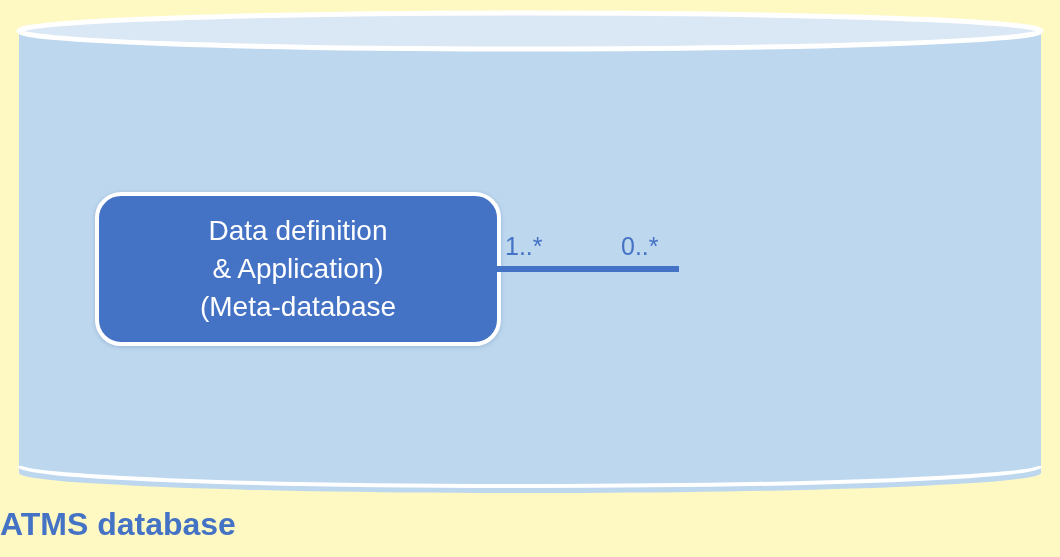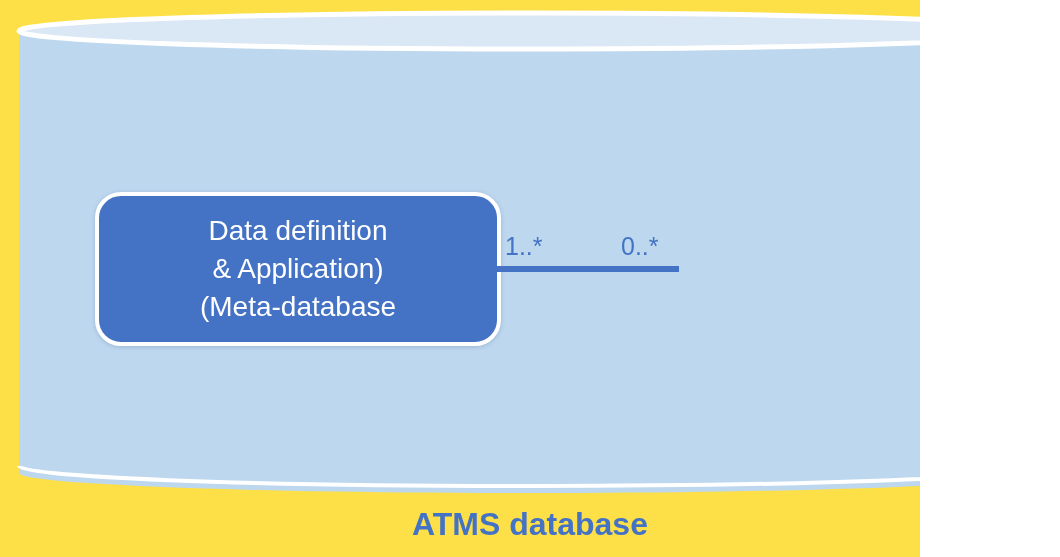--- a/index.html
+++ b/index.html
@@ -3,23 +3,23 @@
 <meta charset="utf-8">
 <style>
   html, body {
     margin: 0;
     padding: 0;
     background: #ffffff;
     font-family: "Liberation Sans", sans-serif;
   }
   .stage {
     position: relative;
-    width: 920px;
+    width: 1060px;
     height: 557px;
-    background: #fde047;
+    background: #fef9c3;
     overflow: hidden;
   }
   .cylinder-svg {
     position: absolute;
     left: 0;
     top: 0;
     width: 1060px;
     height: 557px;
   }
   .node {
@@ -67,21 +67,21 @@
     font-size: 25px;
     color: #4472C4;
   }
   .mult-left { left: 505px; }
   .mult-right { left: 621px; }
   .caption {
     position: absolute;
     left: 0;
     top: 506px;
     width: 1060px;
-    text-align: center;
+    text-align: left;
     font-size: 32px;
     font-weight: bold;
     color: #4472C4;
   }
 </style>
 </head>
 <body>
 
 <div class="stage">
 

